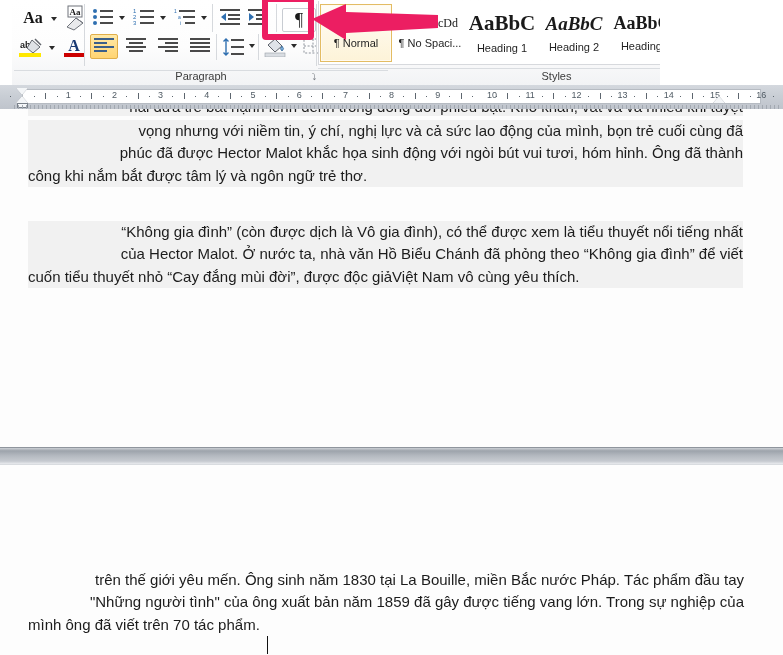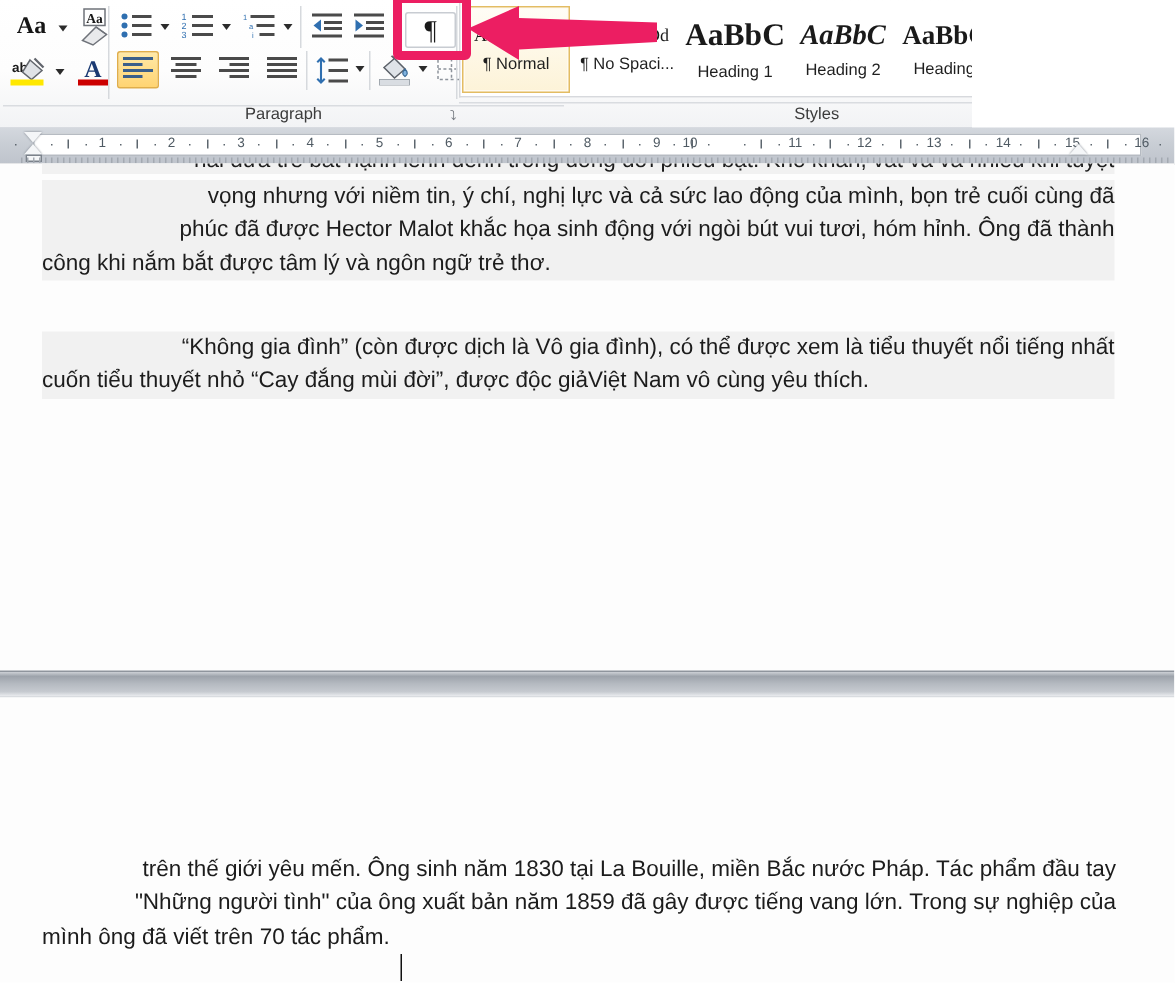--- a/index.html
+++ b/index.html
@@ -6,21 +6,21 @@
     margin: 0; padding: 0;
     width: 783px; height: 655px;
     overflow: hidden;
     background: #ffffff;
     font-family: "Liberation Sans", sans-serif;
   }
   #app { position: relative; width: 783px; height: 655px; overflow: hidden; }
 
   
   .ribbon {
-    position: absolute; left: 0; top: 0; width: 648px; height: 85px;
+    position: absolute; left: 12px; top: 0; width: 648px; height: 85px;
     background: linear-gradient(#ffffff 0%, #fdfdfd 55%, #f2f3f5 100%);
     border-bottom: 1px solid #bfc4cb;
     overflow: hidden;
   }
   .grp { position: absolute; top: 0; height: 85px; }
   .grp-label {
     position: absolute; bottom: 3px; width: 100%;
     text-align: center; font-size: 11px; color: #3b3b3b;
   }
   .grp-sep {
@@ -411,21 +411,21 @@
     <div id="ruler-marks">
         <span class="ruler-num" style="left: 68.2px;">1</span>
         <span class="ruler-num" style="left: 114.4px;">2</span>
         <span class="ruler-num" style="left: 160.6px;">3</span>
         <span class="ruler-num" style="left: 206.8px;">4</span>
         <span class="ruler-num" style="left: 253px;">5</span>
         <span class="ruler-num" style="left: 299.2px;">6</span>
         <span class="ruler-num" style="left: 345.4px;">7</span>
         <span class="ruler-num" style="left: 391.6px;">8</span>
         <span class="ruler-num" style="left: 437.8px;">9</span>
-        <span class="ruler-num" style="left: 460px;">10</span>
+        <span class="ruler-num" style="left: 492px;">10</span>
         <span class="ruler-num" style="left: 530.2px;">11</span>
         <span class="ruler-num" style="left: 576.4px;">12</span>
         <span class="ruler-num" style="left: 622.6px;">13</span>
         <span class="ruler-num" style="left: 668.8px;">14</span>
         <span class="ruler-num" style="left: 715px;">15</span>
         <span class="ruler-num" style="left: 761.2px;">16</span>
         <span class="ruler-dot" style="left: 10.45px;"></span>
         <span class="ruler-dot" style="left: 33.55px;"></span>
         <span class="ruler-tick" style="left: 45.1px;"></span>
         <span class="ruler-dot" style="left: 56.65px;"></span>
@@ -695,20 +695,23 @@
         <span class="ln j">
             <span>phúc đã được Hector Malot khắc họa sinh động với ngòi bút vui tươi, hóm hỉnh. Ông đã thành</span>
           </span>
         <span class="ln"><span>công khi nắm bắt được tâm lý và ngôn ngữ trẻ thơ.</span></span>
       </div>
 
       <div class="para" style="left:28px;top:112px;width:715px;">
         <span class="ln j">
             <span>“Không gia đình” (còn được dịch là Vô gia đình), có thể được xem là tiểu thuyết nổi tiếng nhất</span>
           </span>
+        <span class="ln j">
+            <span>của Hector Malot. Ở nước ta, nhà văn Hồ Biểu Chánh đã phỏng theo “Không gia đình” để viết</span>
+          </span>
         <span class="ln"><span>cuốn tiểu thuyết nhỏ “Cay đắng mùi đời”, được độc giảViệt Nam vô cùng yêu thích.</span></span>
       </div>
     </div>
 
     <div class="pagegap" style="top:338px;"></div>
 
     <div class="page" style="top:356px;height:190px;">
       <div class="para nosel" style="left:28px;top:104px;width:716px;">
         <span class="ln j">
             <span>trên thế giới yêu mến. Ông sinh năm 1830 tại La Bouille, miền Bắc nước Pháp. Tác phẩm đầu tay</span>

